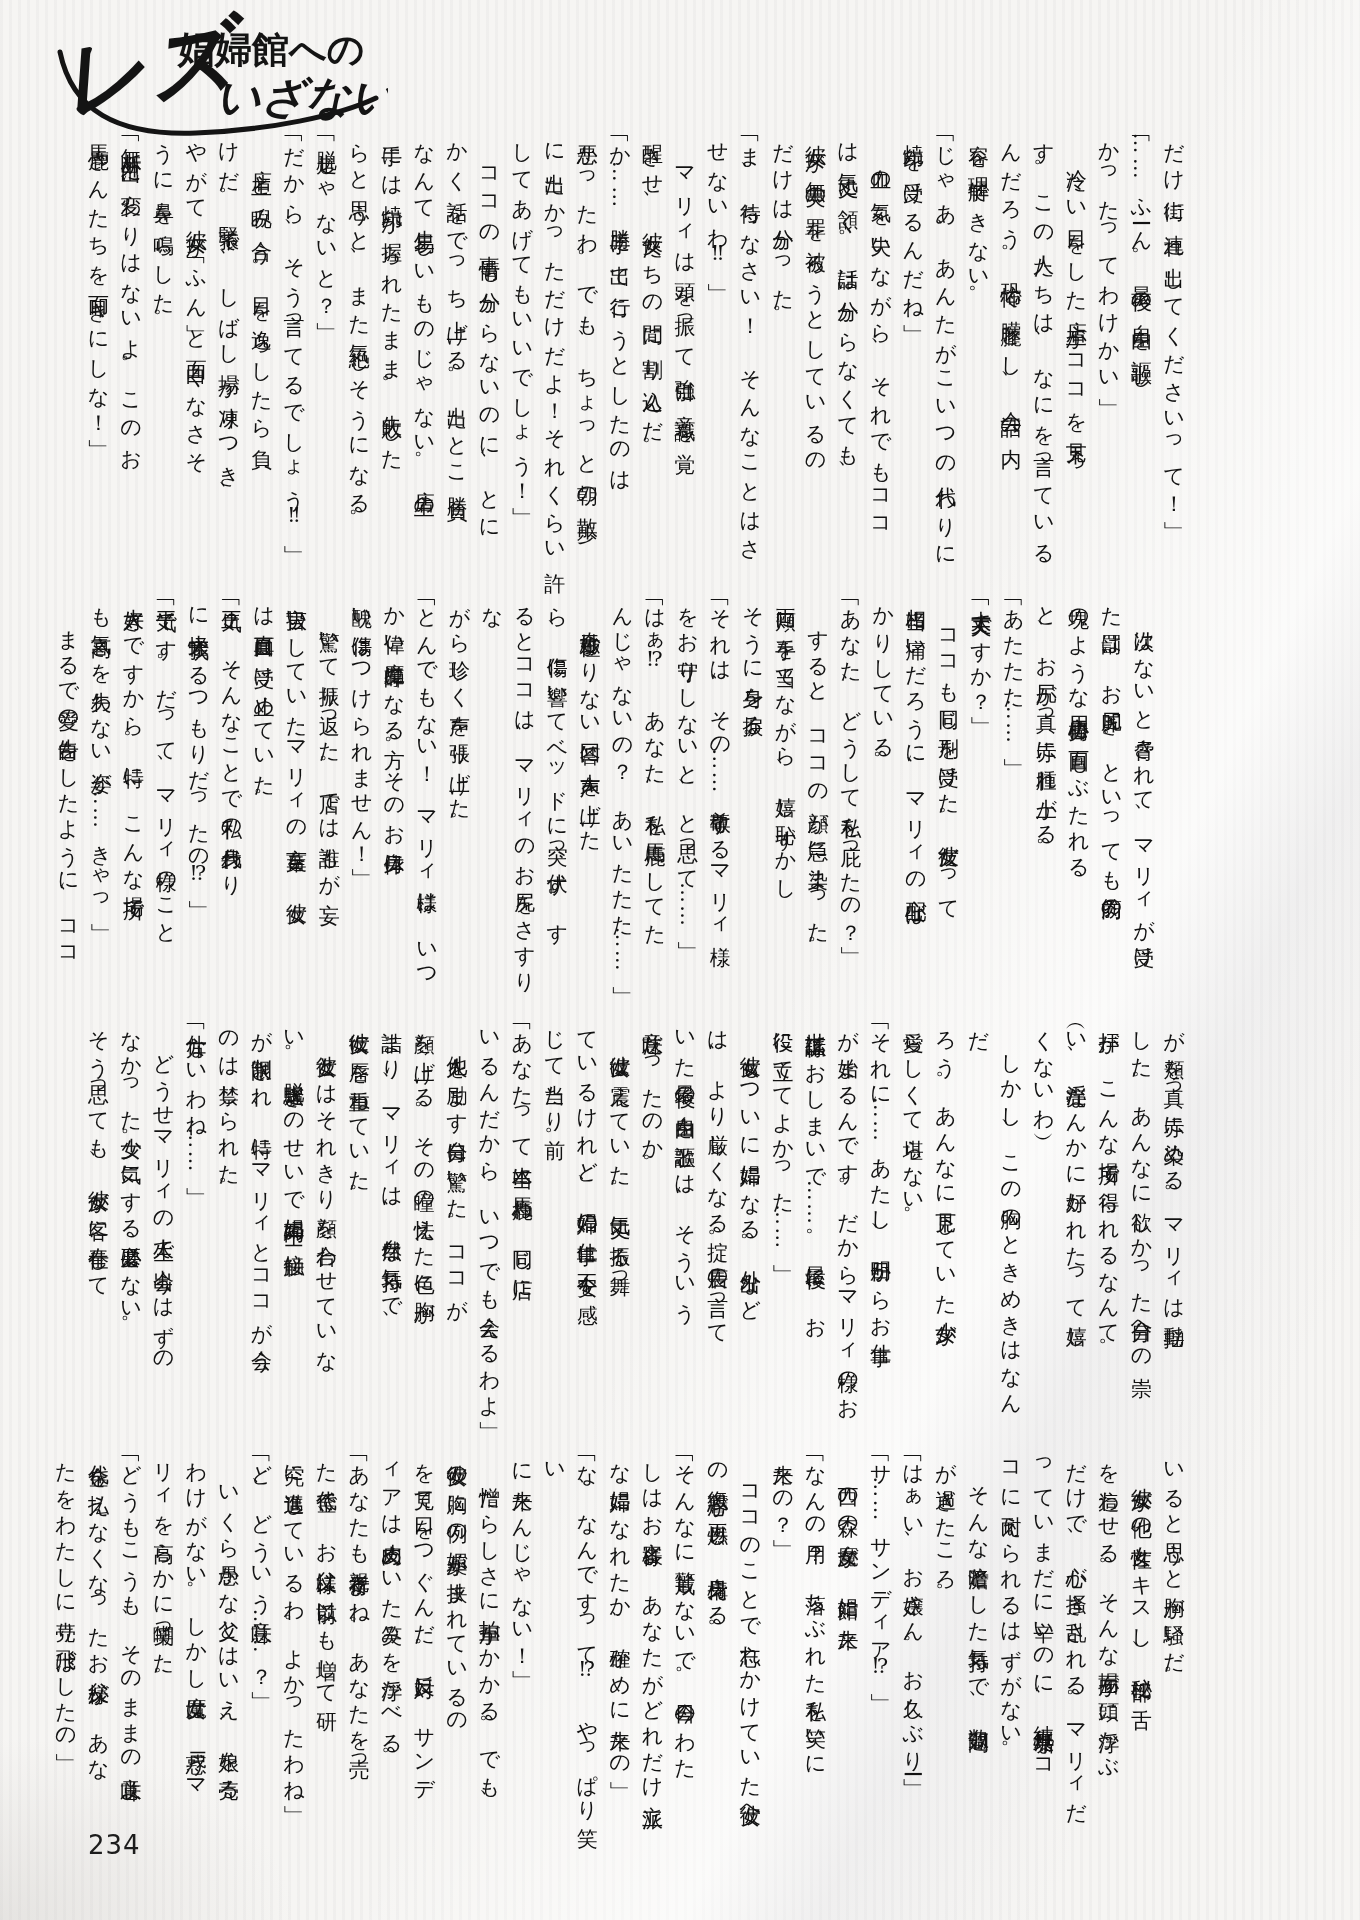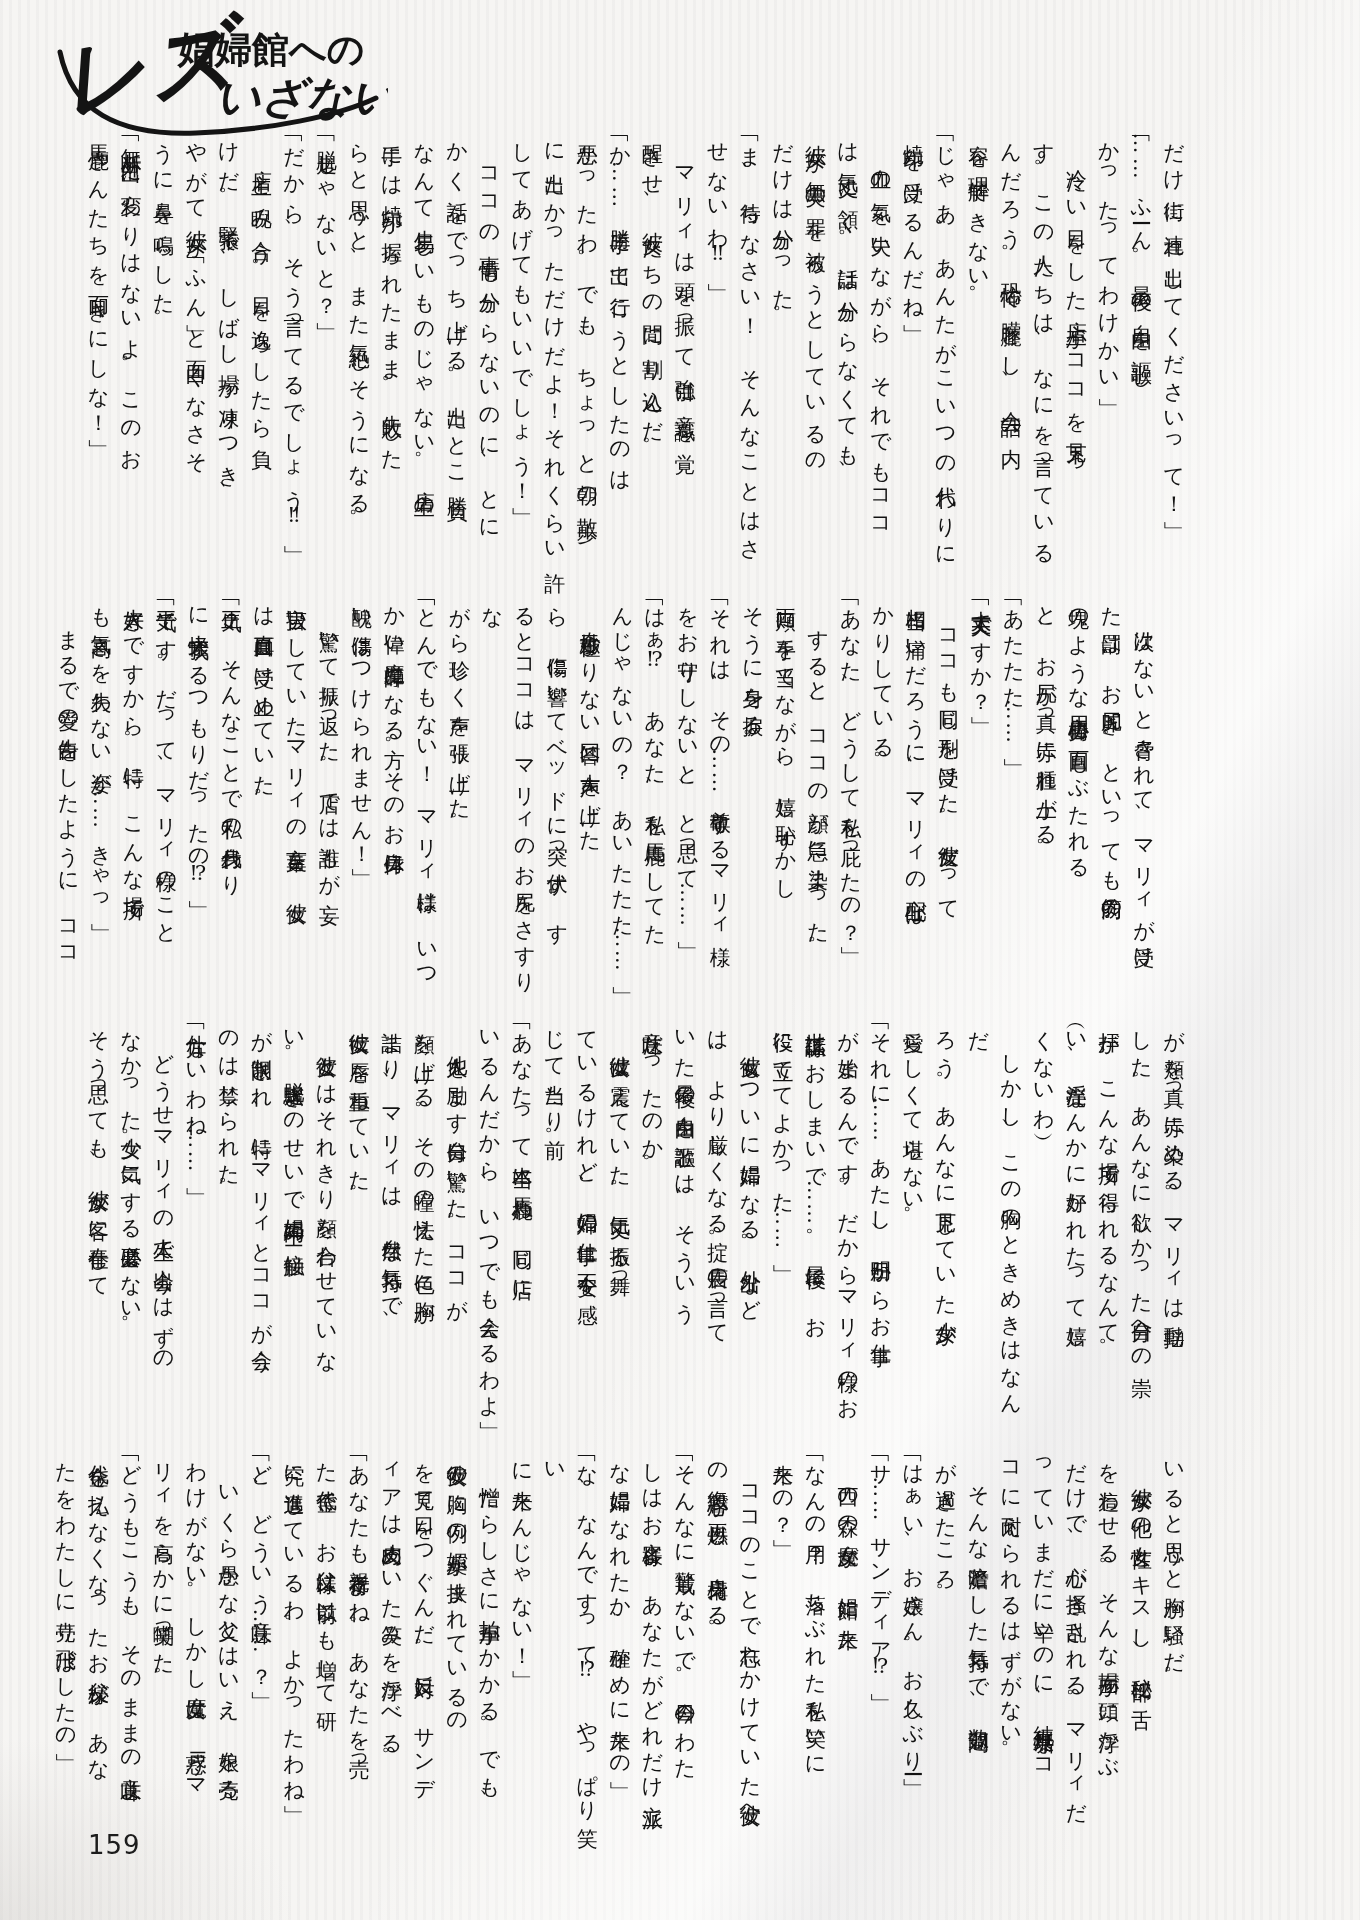--- a/index.html
+++ b/index.html
@@ -197,13 +197,13 @@
     <p>究に邁進しているわ。よかったわね」</p>
     <p>「ど、どういう意味……？」</p>
     <p>　いくら愚かな父とはいえ、娘を売る</p>
     <p>わけがない。しかし魔女は、戸惑うマ</p>
     <p>リィを高らかに嘲笑った。</p>
     <p>「どうもこうも、そのままの意味よ。</p>
     <p>代金を払えなくなったお父様が、あな</p>
     <p>たをわたしに売り飛ばしたの」</p>
   </div>
 
-<div class="page-number">159</div>
+<div class="page-number">234</div>
 
 </body></html>

